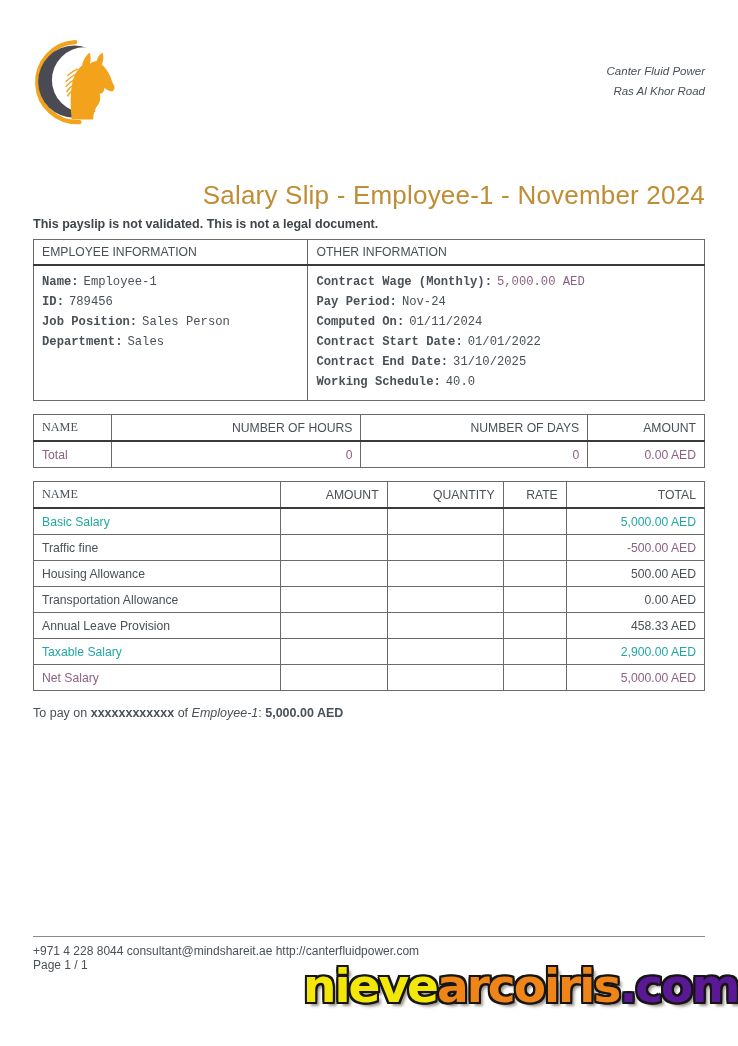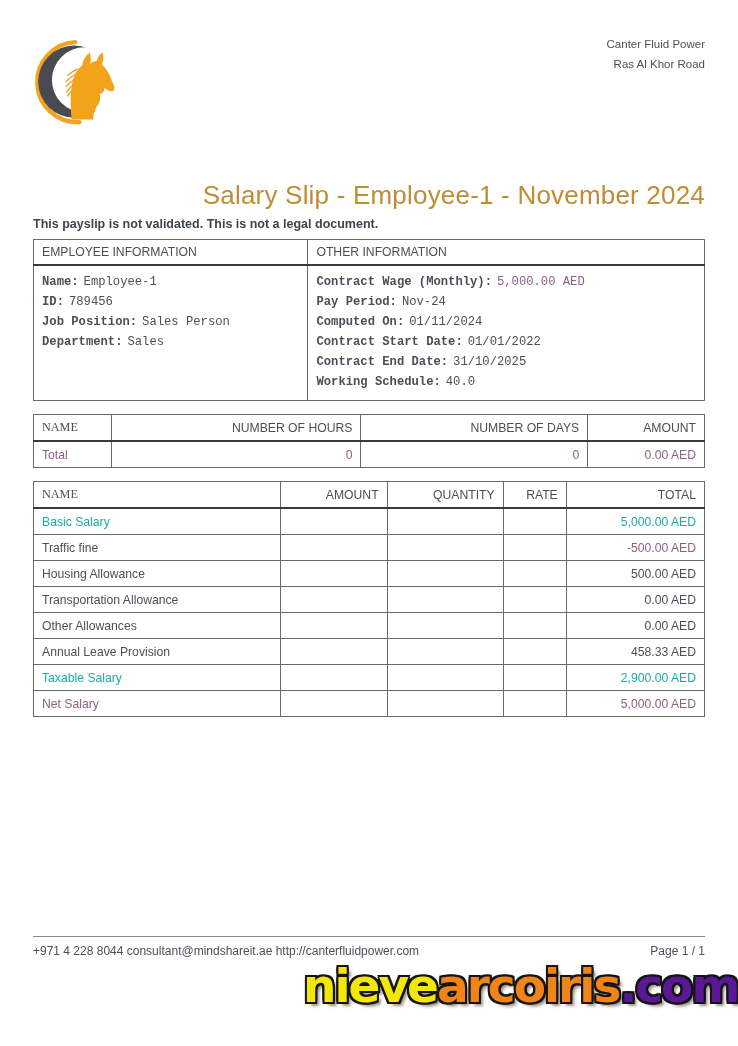--- a/index.html
+++ b/index.html
@@ -9,21 +9,21 @@
     position: relative;
     width: 738px; height: 1046px;
     margin: 0 auto;
     background: #ffffff;
     color: var(--text, #495057);
     overflow: hidden;
   }
   .content { padding: 32px 33px 0 33px; }
 
   
-  .hdr { display: flex; justify-content: space-between; align-items: flex-start; height: 96px; }
+  .hdr { display: flex; justify-content: space-between; align-items: center; height: 96px; font-style: italic; }
   .logo { width: 86px; height: 96px; }
   .addr { text-align: right; font-size: 11.5px; line-height: 19.5px; padding-top: 3px; }
 
   
   .title { margin-top: 52px; font-size: 26px; font-weight: 400; color: var(--gold, #bf8d33); letter-spacing: 0.2px; text-align: right; }
   .disclaimer { margin-top: 6px; font-size: 12.5px; font-weight: bold; color: #3f454b; }
 
   
   table { width: 100%; border-collapse: collapse; table-layout: fixed; }
   th, td { border: 1px solid var(--border, #6a6a6a); font-weight: normal; font-size: 12.2px; }
@@ -50,20 +50,21 @@
   .to-pay { margin-top: 15px; font-size: 12.5px; }
   .to-pay .b { font-weight: bold; }
   .to-pay .i { font-style: italic; }
 
   
   .footer {
     position: absolute; left: 33px; right: 33px; top: 936px;
     border-top: 1px solid #8b8b8b; padding-top: 7px;
     display: flex; justify-content: space-between;
     font-size: 12px;
+    flex-direction: column;
   }
 
   
   .watermark {
     position: absolute; left: 303px; top: 958px;
     font-family: "DejaVu Sans", sans-serif;
     font-size: 47px; font-weight: bold; letter-spacing: -2px;
     white-space: nowrap;
     text-shadow:
       -2px -2px 0 #151515, 2px -2px 0 #151515,
@@ -222,27 +223,20 @@
           <td class="num">500.00 AED</td>
         </tr>
         <tr>
           <td>Transportation Allowance</td>
           <td class="num"></td>
           <td class="num"></td>
           <td class="num"></td>
           <td class="num">0.00 AED</td>
         </tr>
         <tr>
-          <td>Other Allowances</td>
-          <td class="num"></td>
-          <td class="num"></td>
-          <td class="num"></td>
-          <td class="num">0.00 AED</td>
-        </tr>
-        <tr>
           <td>Annual Leave Provision</td>
           <td class="num"></td>
           <td class="num"></td>
           <td class="num"></td>
           <td class="num">458.33 AED</td>
         </tr>
         <tr>
           <td class="c-teal">Taxable Salary</td>
           <td class="num"></td>
           <td class="num"></td>
@@ -252,20 +246,21 @@
         <tr>
           <td class="c-purple">Net Salary</td>
           <td class="num"></td>
           <td class="num"></td>
           <td class="num"></td>
           <td class="num c-purple">5,000.00 AED</td>
         </tr>
       </tbody>
     </table>
 
+    <p class="to-pay"><span>To pay on</span> <span class="b">xxxxxxxxxxxx</span> <span>of</span> <span class="i">Employee-1</span><span>:</span> <span class="b">5,000.00 AED</span></p>
 
   </div>
 
   <div class="footer">
     <span>+971 4 228 8044 consultant@mindshareit.ae http://canterfluidpower.com</span>
     <span>Page 1 / 1</span>
   </div>
 
   <div class="watermark"><span class="wm-1">nieve</span><span class="wm-2">arcoiris</span><span class="wm-3">.com</span></div>
 </div>

